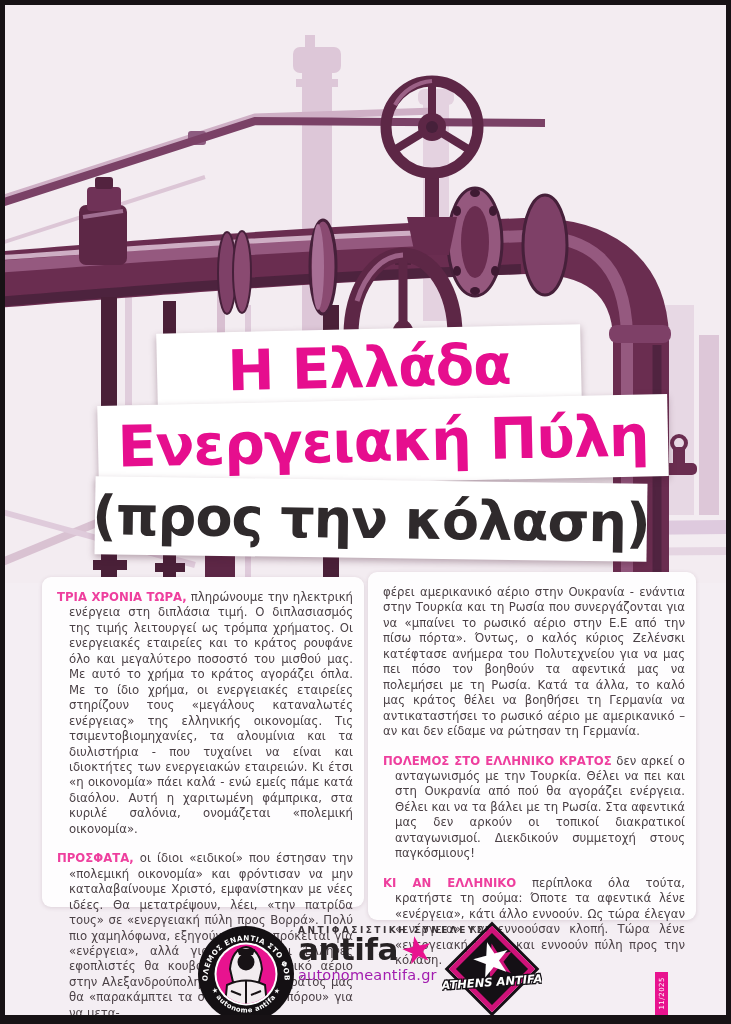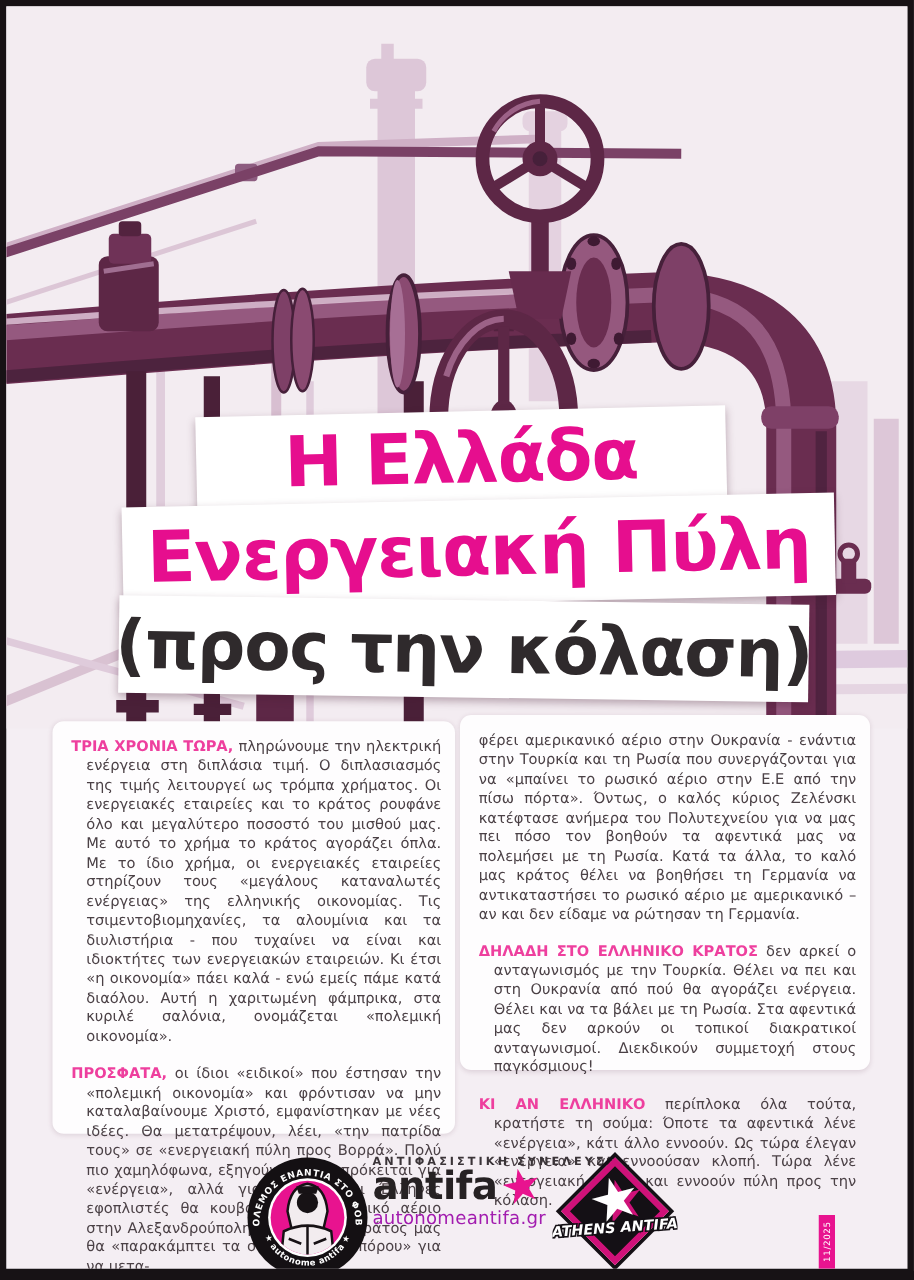--- a/index.html
+++ b/index.html
@@ -15,21 +15,21 @@
                letter-spacing:-1px;}
   #tb1{left:152px;top:324px;width:424px;height:77px;transform:rotate(-1.3deg);font-size:56px;color:#e60e8e;}
   #tb2{left:93px;top:395px;width:570px;height:82px;transform:rotate(-1.2deg);font-size:57px;color:#e60e8e;}
   #tb3{left:90px;top:475px;width:552px;height:78px;transform:rotate(.8deg);font-size:54px;color:#2f2a2c;}
 
   
   .panel{position:absolute;background:#fefdfe;border-radius:9px;box-sizing:border-box;
          padding:13px 11px 10px 15px;text-align:justify;color:#4b4146;
          font-size:11.7px;line-height:15.45px;box-shadow:0 1px 4px rgba(90,40,70,.15);}
   #panel-left{left:37px;top:572px;width:322px;height:330px;}
-  #panel-right{left:363px;top:567px;width:328px;height:284px;}
+  #panel-right{left:363px;top:567px;width:328px;height:348px;}
   .panel p{margin:0 0 14px 0;padding-left:12px;text-indent:-12px;}
   .panel p.cont{padding-left:0;text-indent:0;}
   .panel p:last-child{margin-bottom:0;}
   .lead{font-weight:bold;color:#ee3f9e;}
   .gap-mark{position:absolute;left:344px;top:586px;width:5px;height:15px;background:#8d2442;border-radius:2px;transform:rotate(2deg);}
 
   
   .footer{position:absolute;left:0;top:914px;width:721px;height:96px;}
   .circle-logo{position:absolute;left:192px;top:6px;}
   .wordmark{position:absolute;left:293px;top:6px;width:170px;}
@@ -171,21 +171,21 @@
     </div>
 
     <div class="gap-mark"></div>
 
     <div class="panel" id="panel-left">
       <p><span class="lead">ΤΡΙΑ ΧΡΟΝΙΑ ΤΩΡΑ,</span><span> πληρώνουμε την ηλεκτρική ενέργεια στη διπλάσια τιμή. Ο διπλασιασμός της τιμής λειτουργεί ως τρόμπα χρήματος. Οι ενεργειακές εταιρείες και το κράτος ρουφάνε όλο και μεγαλύτερο ποσοστό του μισθού μας. Με αυτό το χρήμα το κράτος αγοράζει όπλα. Με το ίδιο χρήμα, οι ενεργειακές εταιρείες στηρίζουν τους «μεγάλους καταναλωτές ενέργειας» της ελληνικής οικονομίας. Τις τσιμεντοβιομηχανίες, τα αλουμίνια και τα διυλιστήρια - που τυχαίνει να είναι και ιδιοκτήτες των ενεργειακών εταιρειών. Κι έτσι «η οικονομία» πάει καλά - ενώ εμείς πάμε κατά διαόλου. Αυτή η χαριτωμένη φάμπρικα, στα κυριλέ σαλόνια, ονομάζεται «πολεμική οικονομία».</span></p>
       <p><span class="lead">ΠΡΟΣΦΑΤΑ,</span><span> οι ίδιοι «ειδικοί» που έστησαν την «πολεμική οικονομία» και φρόντισαν να μην καταλαβαίνουμε Χριστό, εμφανίστηκαν με νέες ιδέες. Θα μετατρέψουν, λέει, «την πατρίδα τους» σε «ενεργειακή πύλη προς Βορρά». Πολύ πιο χαμηλόφωνα, εξηγούν ότι δεν πρόκειται για «ενέργεια», αλλά για πόλεμο! Οι Έλληνες εφοπλιστές θα κουβαλάνε αμερικανικό αέριο στην Αλεξανδρούπολη. Από εκεί το κράτος μας θα «παρακάμπτει τα στενά του Βοσπόρου» για να μετα-</span></p>
     </div>
     <div class="panel" id="panel-right">
       <p class="cont"><span>φέρει αμερικανικό αέριο στην Ουκρανία - ενάντια στην Τουρκία και τη Ρωσία που συνεργάζονται για να «μπαίνει το ρωσικό αέριο στην Ε.Ε από την πίσω πόρτα». Όντως, ο καλός κύριος Ζελένσκι κατέφτασε ανήμερα του Πολυτεχνείου για να μας πει πόσο τον βοηθούν τα αφεντικά μας να πολεμήσει με τη Ρωσία. Κατά τα άλλα, το καλό μας κράτος θέλει να βοηθήσει τη Γερμανία να αντικαταστήσει το ρωσικό αέριο με αμερικανικό – αν και δεν είδαμε να ρώτησαν τη Γερμανία.</span></p>
-      <p><span class="lead">ΔΗΛΑΔΗ ΣΤΟ ΕΛΛΗΝΙΚΟ ΚΡΑΤΟΣ</span><span> δεν αρκεί ο ανταγωνισμός με την Τουρκία. Θέλει να πει και στη Ουκρανία από πού θα αγοράζει ενέργεια. Θέλει και να τα βάλει με τη Ρωσία. Στα αφεντικά μας δεν αρκούν οι τοπικοί διακρατικοί ανταγωνισμοί. Διεκδικούν συμμετοχή στους παγκόσμιους!</span></p>
+      <p><span class="lead">ΠΟΛΕΜΟΣ ΣΤΟ ΕΛΛΗΝΙΚΟ ΚΡΑΤΟΣ</span><span> δεν αρκεί ο ανταγωνισμός με την Τουρκία. Θέλει να πει και στη Ουκρανία από πού θα αγοράζει ενέργεια. Θέλει και να τα βάλει με τη Ρωσία. Στα αφεντικά μας δεν αρκούν οι τοπικοί διακρατικοί ανταγωνισμοί. Διεκδικούν συμμετοχή στους παγκόσμιους!</span></p>
       <p><span class="lead">ΚΙ ΑΝ ΕΛΛΗΝΙΚΟ</span><span> περίπλοκα όλα τούτα, κρατήστε τη σούμα: Όποτε τα αφεντικά λένε «ενέργεια», κάτι άλλο εννοούν. Ως τώρα έλεγαν «ενέργεια» και εννοούσαν κλοπή. Τώρα λένε «ενεργειακή πύλη» και εννοούν πύλη προς την κόλαση.</span></p>
     </div>
 
     <div class="footer">
 
       <svg class="circle-logo" width="98" height="98" viewBox="0 0 98 98">
         <defs>
           <path id="arcTop" d="M 10.5 54 A 38.5 38.5 0 1 1 87.5 54" fill="none"></path>
           <path id="arcBot" d="M 13 57 A 36.5 36.5 0 0 0 85 57" fill="none"></path>
           <clipPath id="innerClip">

